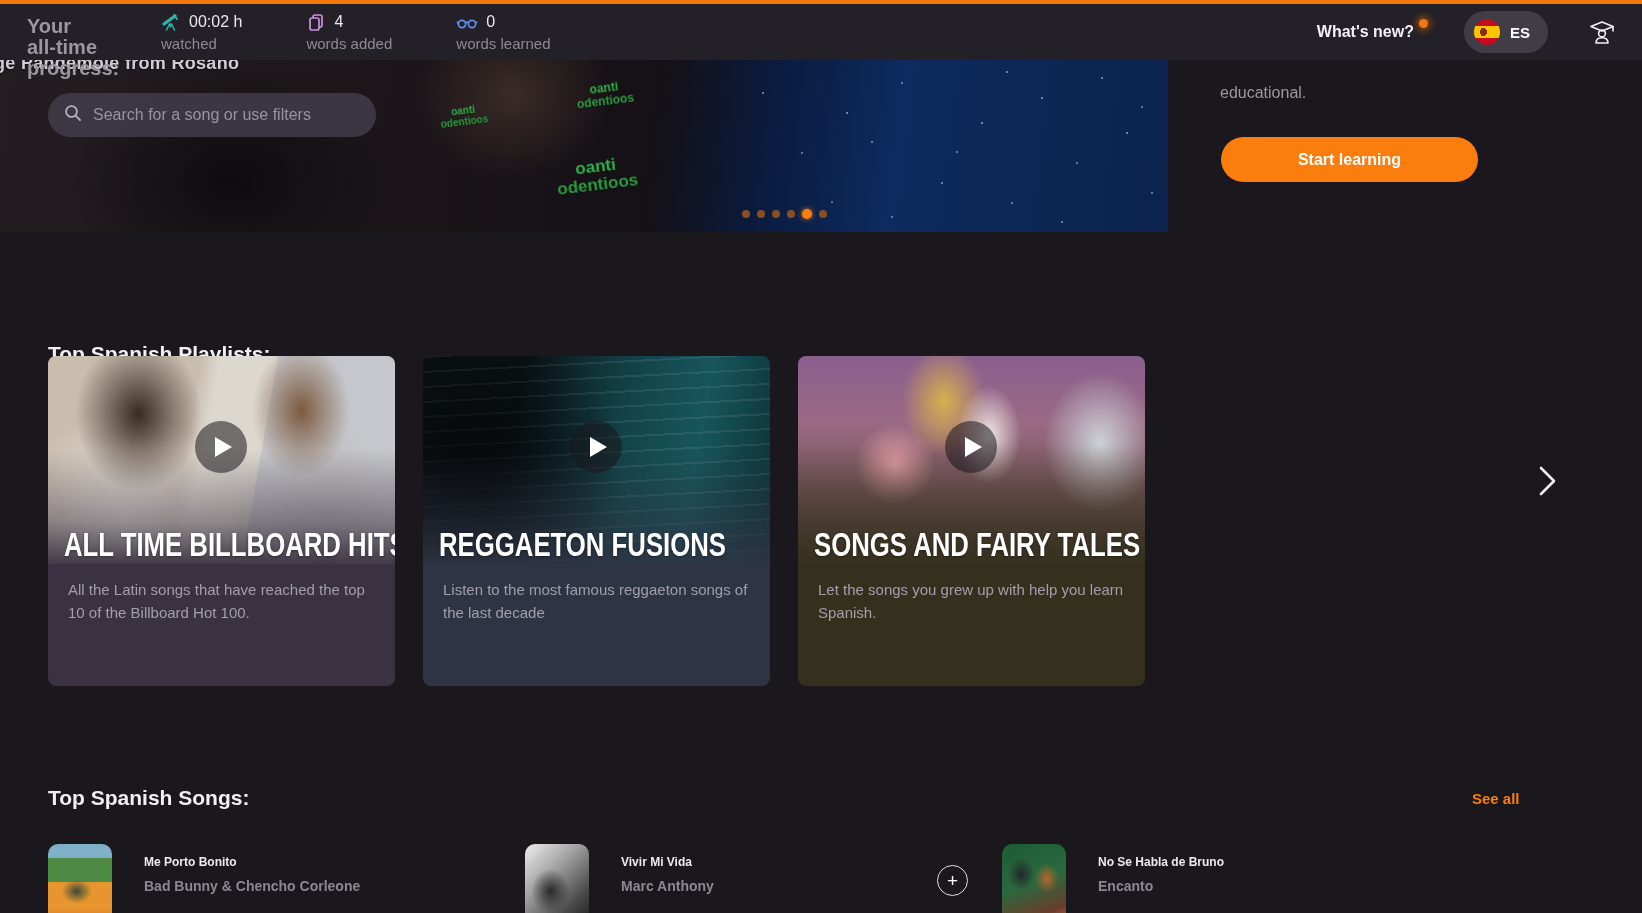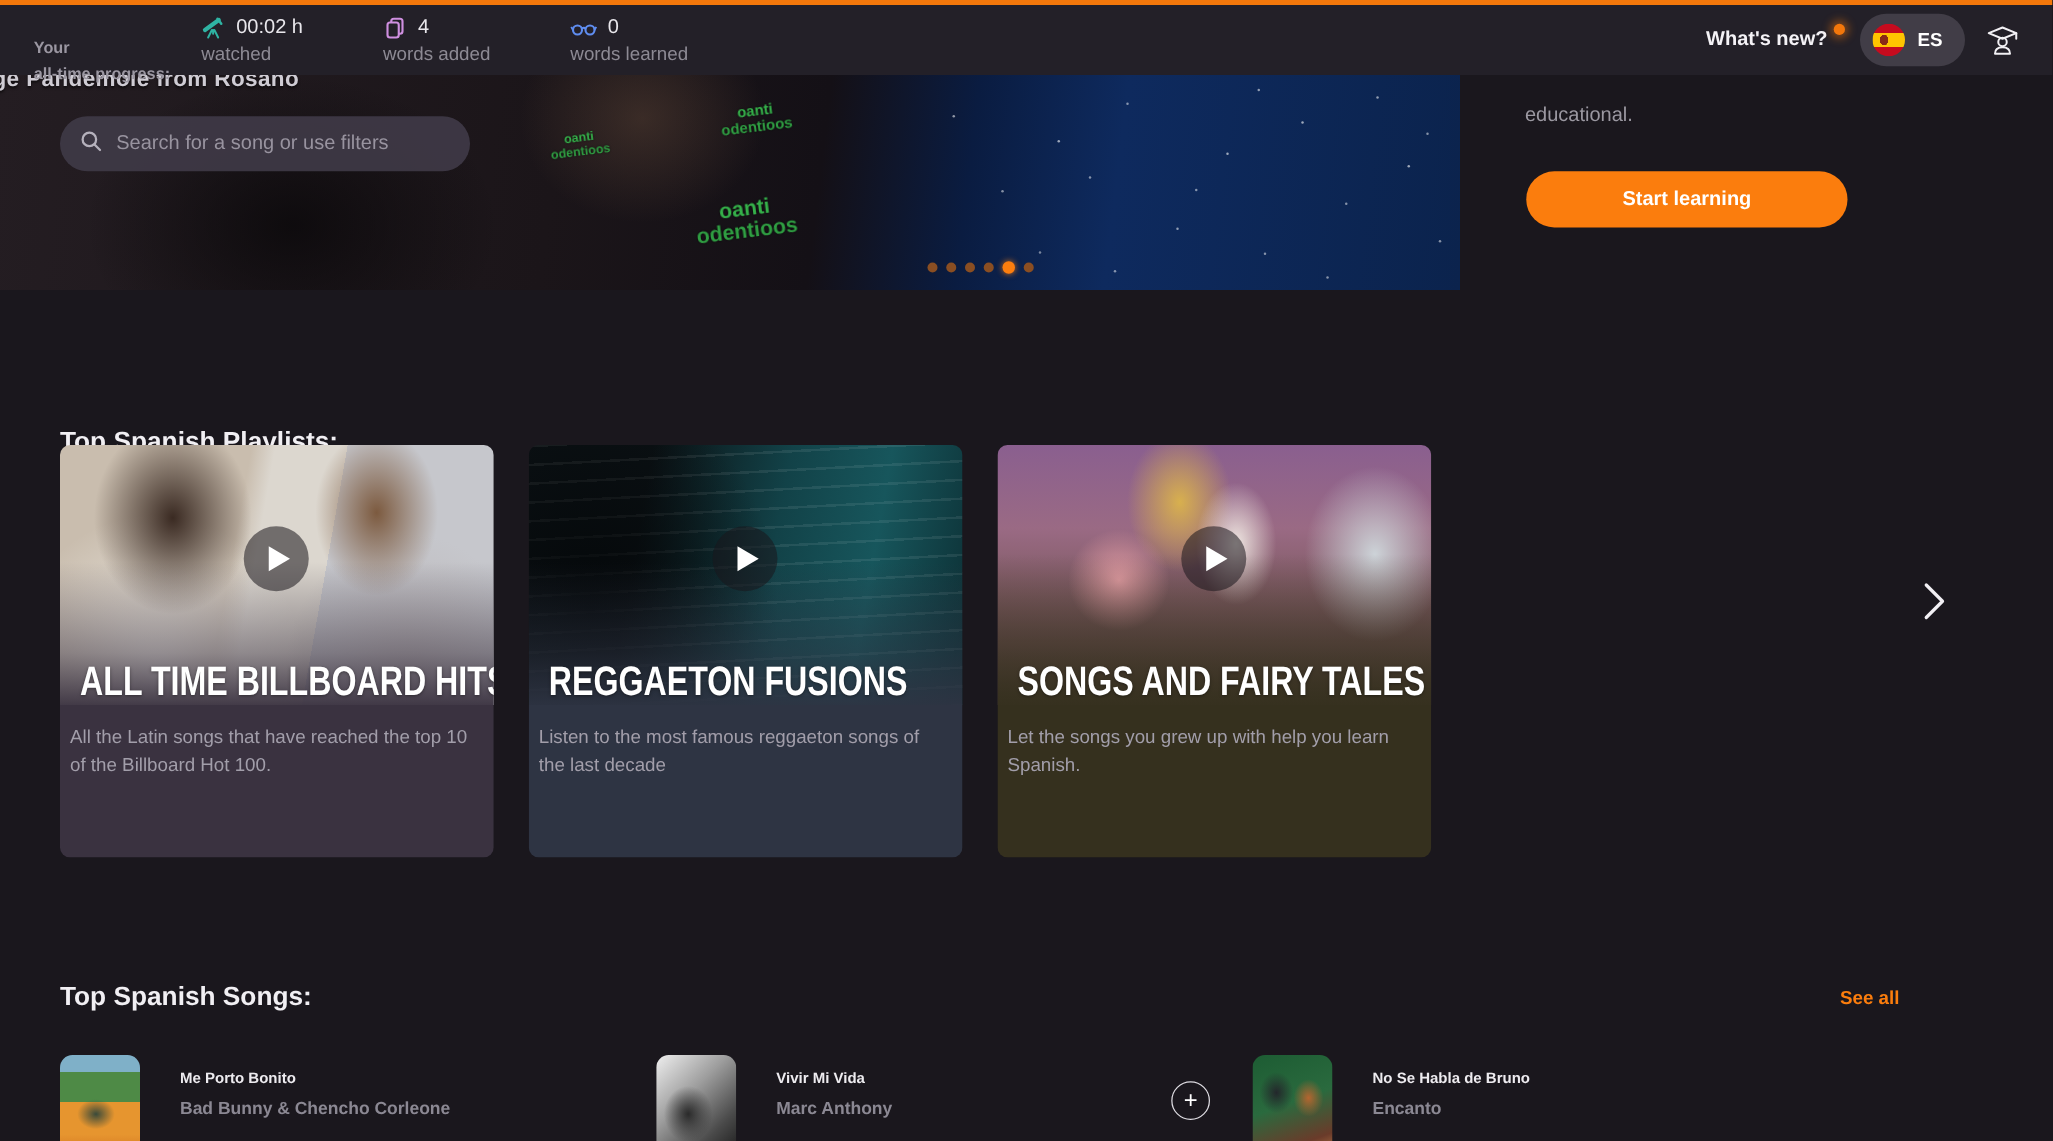--- a/index.html
+++ b/index.html
@@ -15,28 +15,28 @@
   
   .topbar {
     position:absolute; top:0; left:0; right:0; height:60px;
     background:#232028;
     border-top:4px solid #f3770b;
     display:flex; align-items:center;
     padding:0 26px 0 27px;
     z-index:30;
   }
   .progress-label {
-    width:134px; color:#9b97a2; font-weight:bold; font-size:13px; line-height:21px;margin-top:31px;
+    width:134px; color:#9b97a2; font-weight:bold; font-size:20px; line-height:21px;margin-top:31px;
   }
   .stats { display:flex; gap:64px; }
   .stat-top { display:flex; align-items:center; gap:8px; font-size:16px; color:#e9e7ec; }
   .stat-label { color:#8d8a94; font-size:15px; margin-top:3px; }
   .stat svg { display:block; }
 
-  .topbar-right { margin-left:auto; display:flex; align-items:center; gap:16px; }
+  .topbar-right { margin-left:auto; display:flex; align-items:center; gap:40px; }
   .whats-new { position:relative; color:#f4f2f6; font-size:16px; font-weight:bold; cursor:pointer; padding-right:10px; }
   .notif-dot {
     position:absolute; top:-4px; right:-4px; width:9px; height:9px; border-radius:50%;
     background:#f3770b; box-shadow:0 0 7px 3px rgba(243,119,11,.45);
   }
   .lang-pill {
     height:42px; border:none; border-radius:21px; background:#413d47;
     display:flex; align-items:center; gap:10px; padding:0 18px 0 10px;
     color:#fff; font-size:15px; font-weight:bold; cursor:pointer;
     font-family:"Liberation Sans", sans-serif;
@@ -173,21 +173,21 @@
     width:0; height:0; border-left:17px solid #fff;
     border-top:10px solid transparent; border-bottom:10px solid transparent;
   }
   .card-title {
     position:absolute; left:16px; top:170px; z-index:2;
     color:#fff; font-weight:bold; font-size:33px; line-height:37px;
     white-space:nowrap; transform:scaleX(.78); transform-origin:left center;
     letter-spacing:0; text-shadow:0 1px 3px rgba(0,0,0,.4);
   }
   .card-desc {
-    position:absolute; left:8px; right:14px; top:222px; z-index:2;
+    position:absolute; left:20px; right:14px; top:222px; z-index:2;
     color:#a29eaa; font-size:15px; line-height:23px;
   }
 
   .next-chevron {
     position:absolute; left:1530px; top:460px; width:34px; height:42px;
     background:transparent; border:none; cursor:pointer; padding:0;
   }
 
   
   .see-all {

